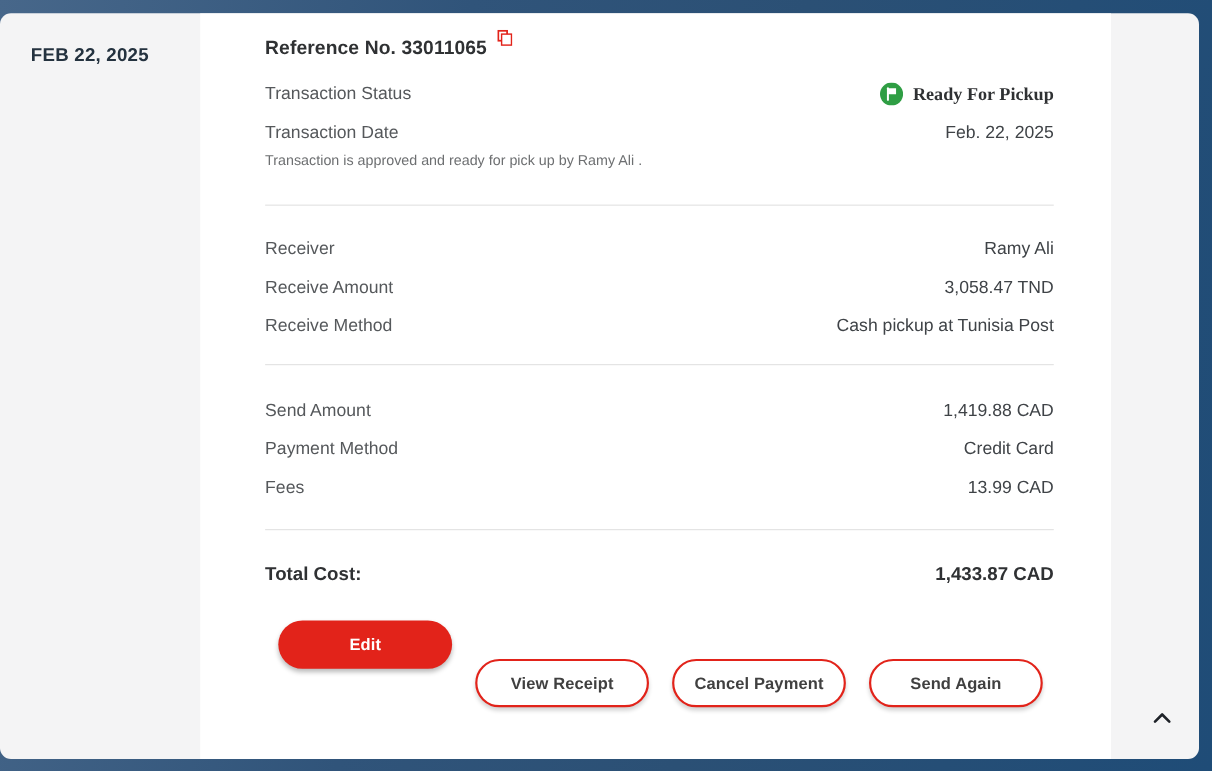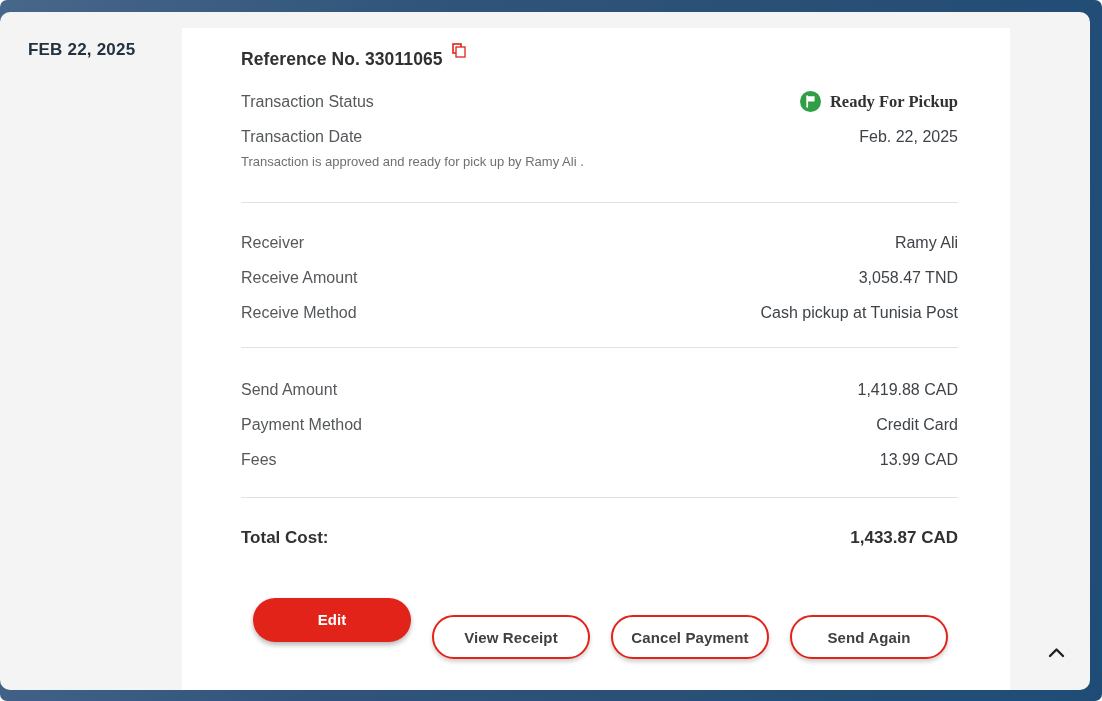--- a/index.html
+++ b/index.html
@@ -7,21 +7,20 @@
   body {
     font-family: "Liberation Sans", "DejaVu Sans", sans-serif;
     overflow: hidden;
   }
 
   
   .frame {
     position: relative;
     width: 1102px; height: 701px;
     background: linear-gradient(100deg, #47678a 0%, #30547a 35%, #2b5075 60%, #1f4c77 100%);
-    border-radius: 7px;
   }
 
   
   .panel {
     position: absolute;
     left: 0; top: 12px; right: 12px; bottom: 11px;
     background: #f4f4f5;
     border-radius: 10px;
     overflow: hidden;
   }
@@ -31,21 +30,21 @@
     position: absolute;
     left: 28px; top: 28px;
     font-size: 17px; font-weight: bold;
     color: #24323f;
     letter-spacing: 0.2px;
   }
 
   
   .card {
     position: absolute;
-    left: 182px; top: 16px; bottom: 0;
+    left: 182px; top: 0; bottom: 0;
     width: 828px;
     background: #ffffff;
   }
   .card-inner {
     padding: 21px 52px 0 59px;
     width: 100%;
   }
 
   .ref-line {
     display: flex; align-items: flex-start;
@@ -90,21 +89,20 @@
     padding: 30px 0 0 0;
   }
   .total-label, .total-value {
     font-size: 17px; font-weight: bold; color: #2f3133;
   }
 
   .buttons-row {
     display: flex;
     margin: 32px 0 0 12px;
     gap: 21px;
-    align-items: center;
   }
   .btn {
     width: 158px; height: 44px;
     border-radius: 22px;
     font-family: "Liberation Sans", "DejaVu Sans", sans-serif;
     font-size: 15px; font-weight: bold;
     cursor: pointer;
     letter-spacing: 0.1px;
   }
   .btn-primary {

